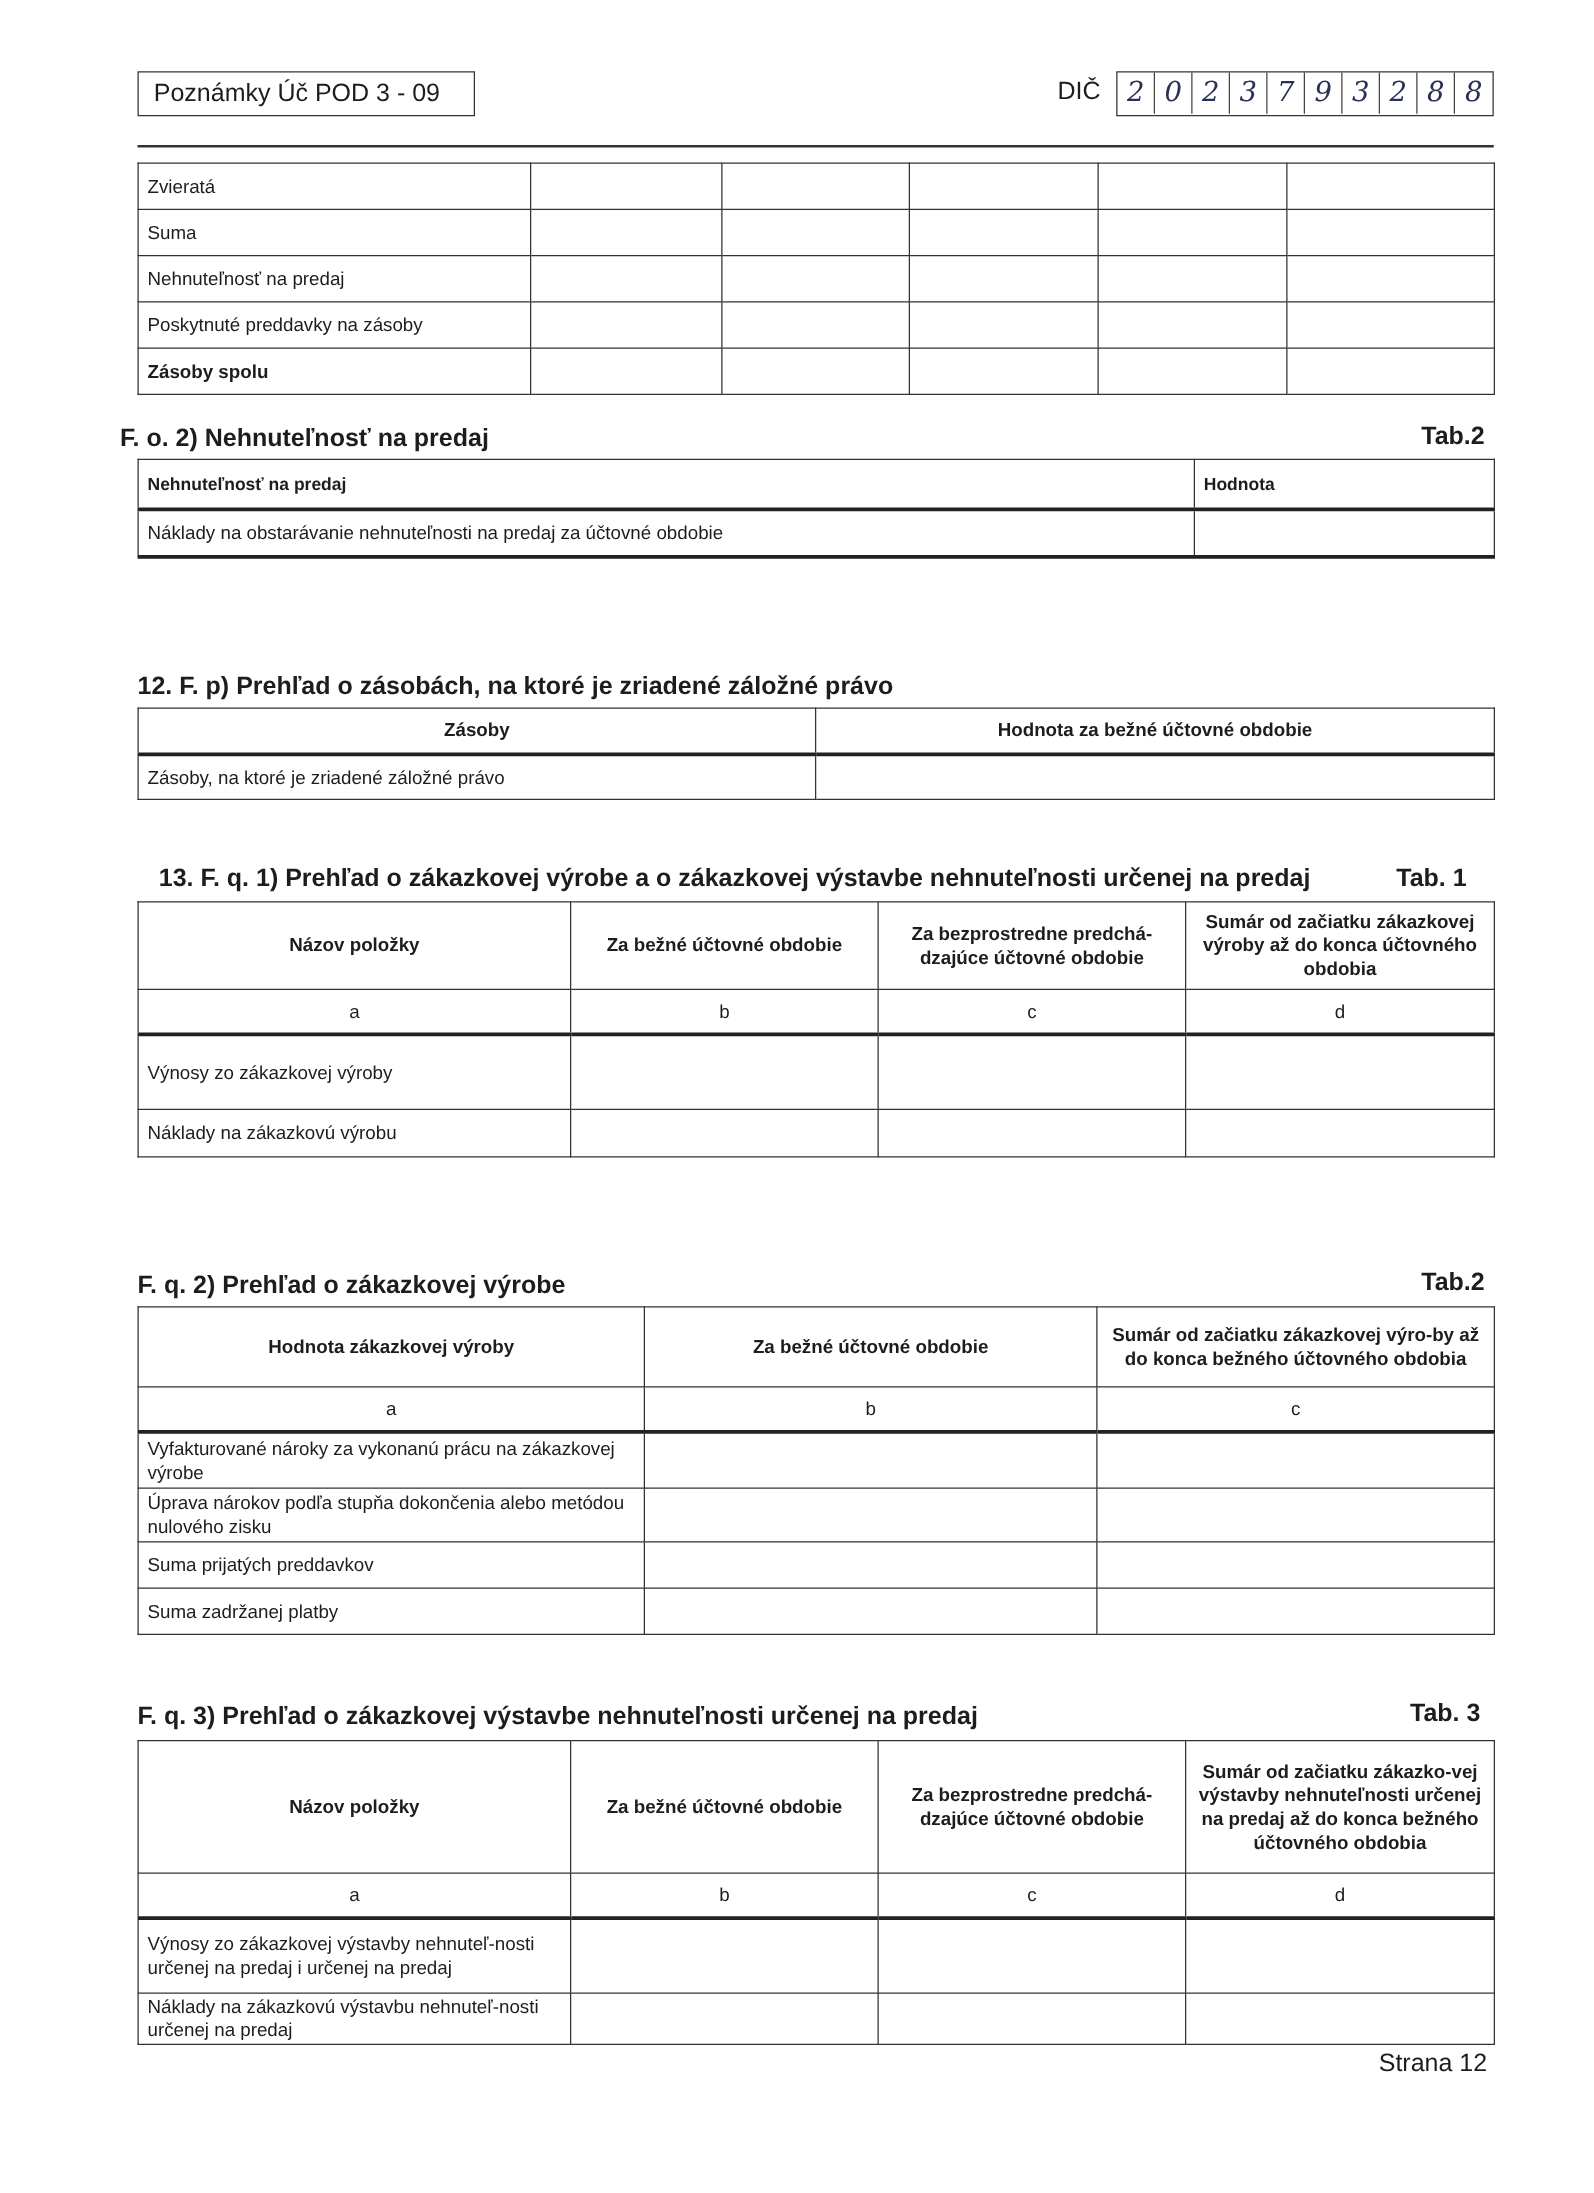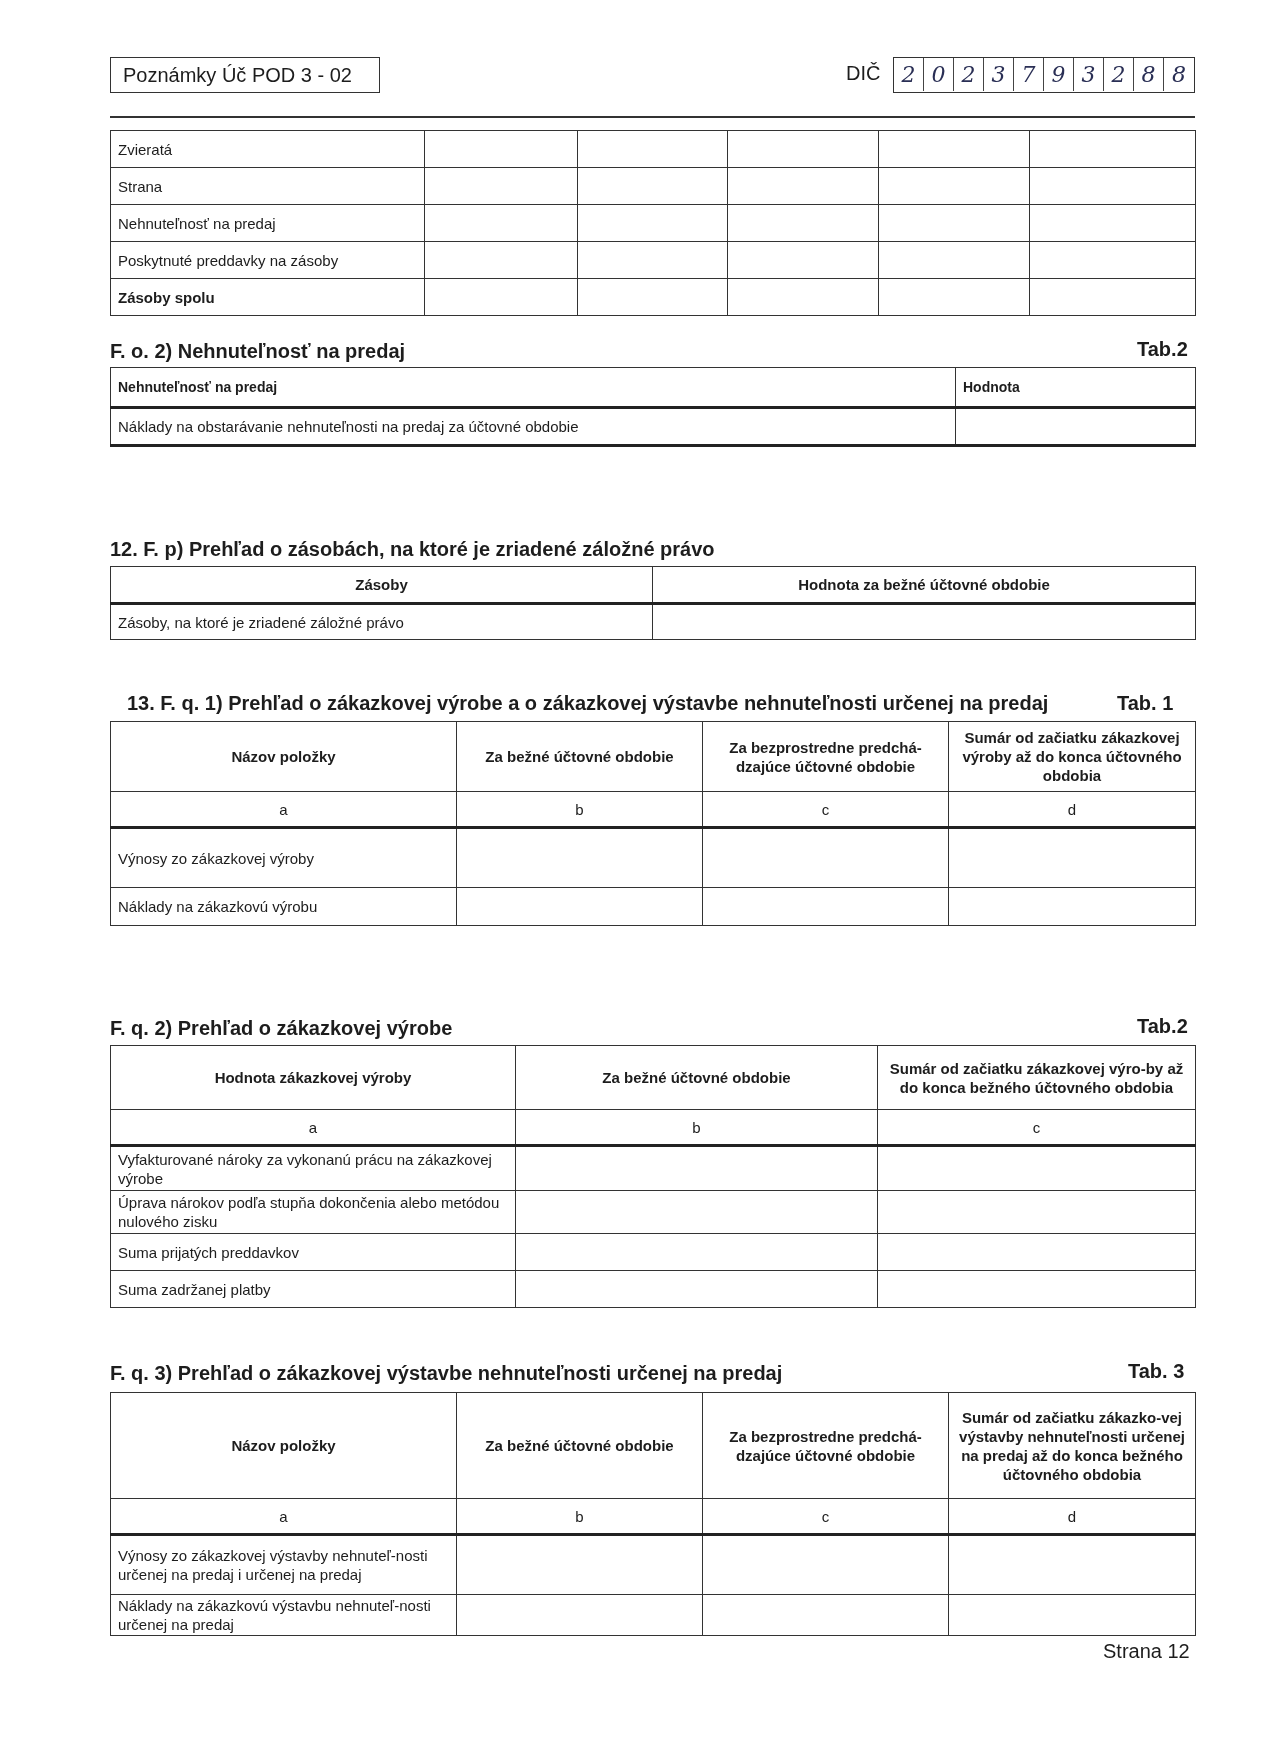--- a/index.html
+++ b/index.html
@@ -23,21 +23,21 @@
   .c { text-align:center !important; }
   .thick-bottom td, .thick-bottom th { border-bottom:3px solid #222; }
   .sec-title { font-size:20px; font-weight:bold; }
   .tab-label { font-size:20px; font-weight:bold; }
   .hdr { font-weight:bold; font-size:15px; text-align:center; line-height:19px; }
   .page-no { font-size:20px; }
 </style>
 </head>
 <body>
 
-<div class="abs title-box">Poznámky Úč POD 3 - 02</div>
+<div class="abs title-box">Poznámky Úč POD 3 - 09</div>
 <div class="abs dic-label">DIČ</div>
 <div class="abs dic-boxes">
   <div class="dic-box">2</div>
   <div class="dic-box">0</div>
   <div class="dic-box">2</div>
   <div class="dic-box">3</div>
   <div class="dic-box">7</div>
   <div class="dic-box">9</div>
   <div class="dic-box">3</div>
   <div class="dic-box">2</div>
@@ -58,21 +58,21 @@
   <tbody>
       <tr style="height:37px">
     <td>Zvieratá</td>
     <td></td>
         <td></td>
         <td></td>
         <td></td>
         <td></td>
   </tr>
   <tr style="height:37px">
-    <td>Strana</td>
+    <td>Suma</td>
     <td></td>
         <td></td>
         <td></td>
         <td></td>
         <td></td>
   </tr>
   <tr style="height:37px">
     <td>Nehnuteľnosť na predaj</td>
     <td></td>
         <td></td>
@@ -92,21 +92,21 @@
     <td class="b">Zásoby spolu</td>
     <td></td>
         <td></td>
         <td></td>
         <td></td>
         <td></td>
   </tr>
 </tbody>
   </table>
 
-<div class="abs sec-title" style="left:110px; top:340px;">F. o. 2) Nehnuteľnosť na predaj</div>
+<div class="abs sec-title" style="left:96px; top:340px;">F. o. 2) Nehnuteľnosť na predaj</div>
 <div class="abs tab-label" style="left:1137px; top:338px;">Tab.2</div>
 <table style="left:110px; top:367px; width:1085px;">
   <colgroup>
       <col style="width:845px">
       <col style="width:240px">
     </colgroup>
   <tbody>
       <tr class="thick-bottom" style="height:40px">
     <th class="b" style="font-size:14px">Nehnuteľnosť na predaj</th>
     <th class="b" style="font-size:14px">Hodnota</th>

